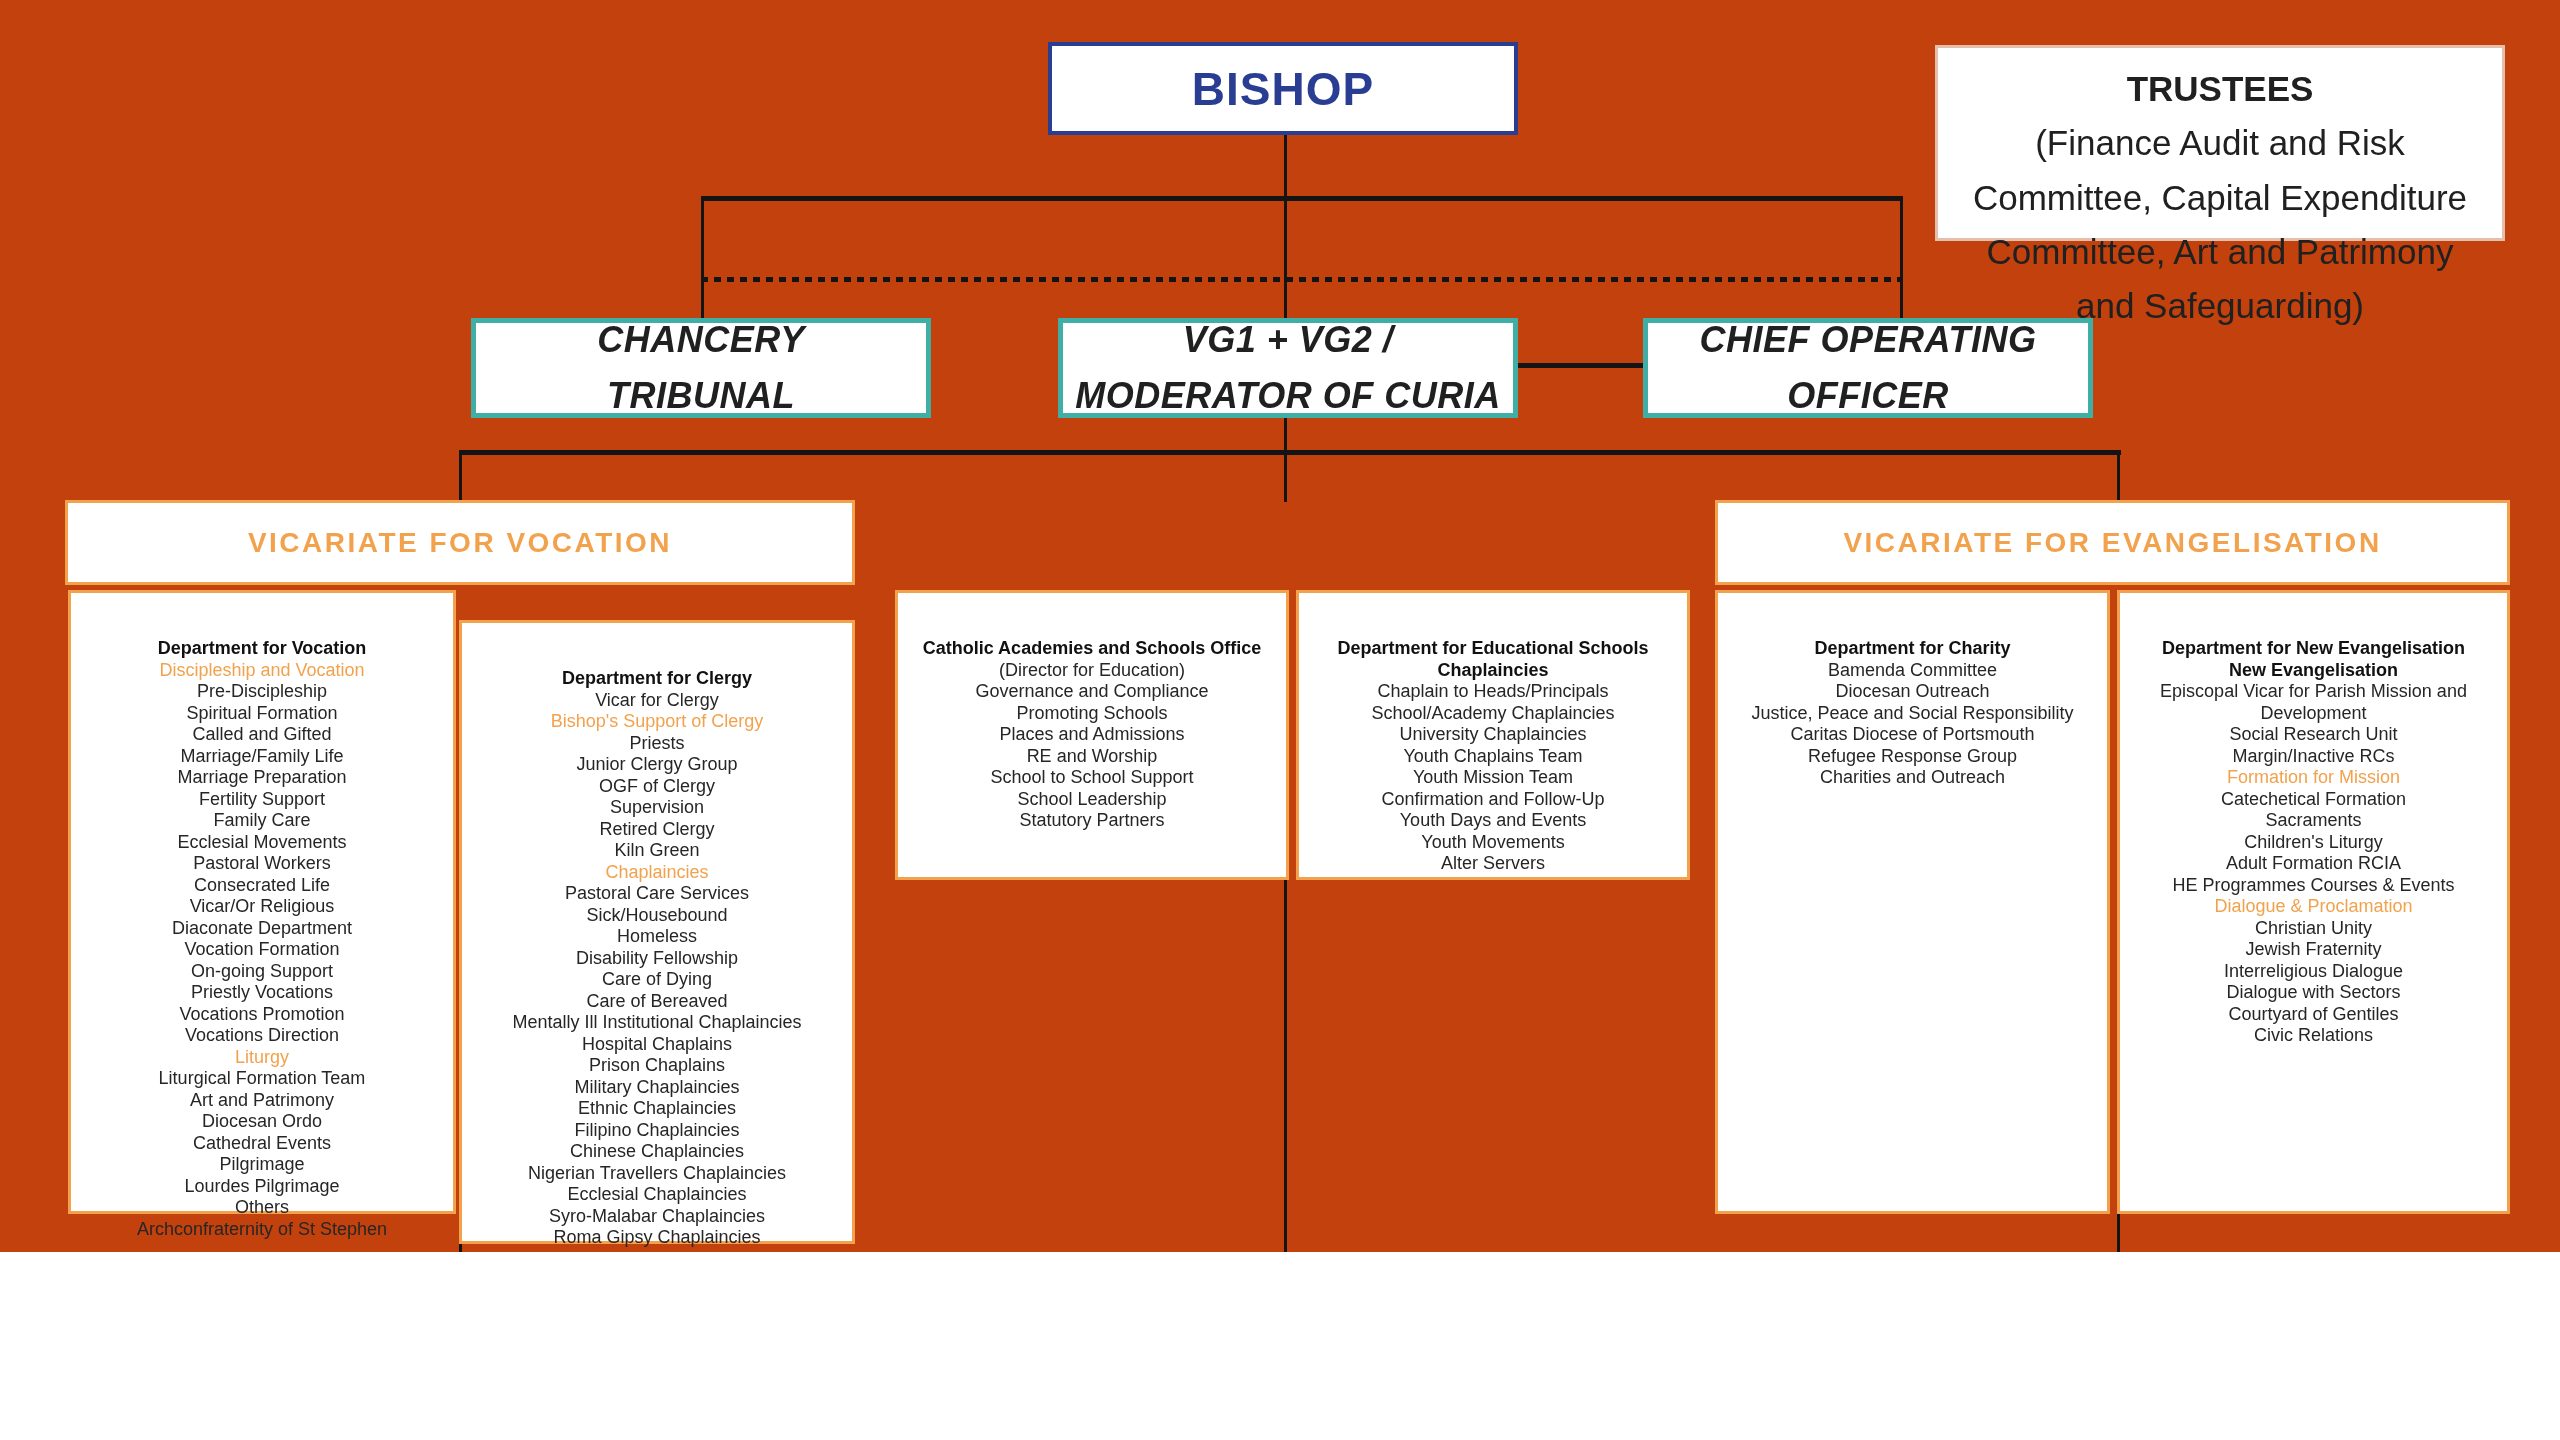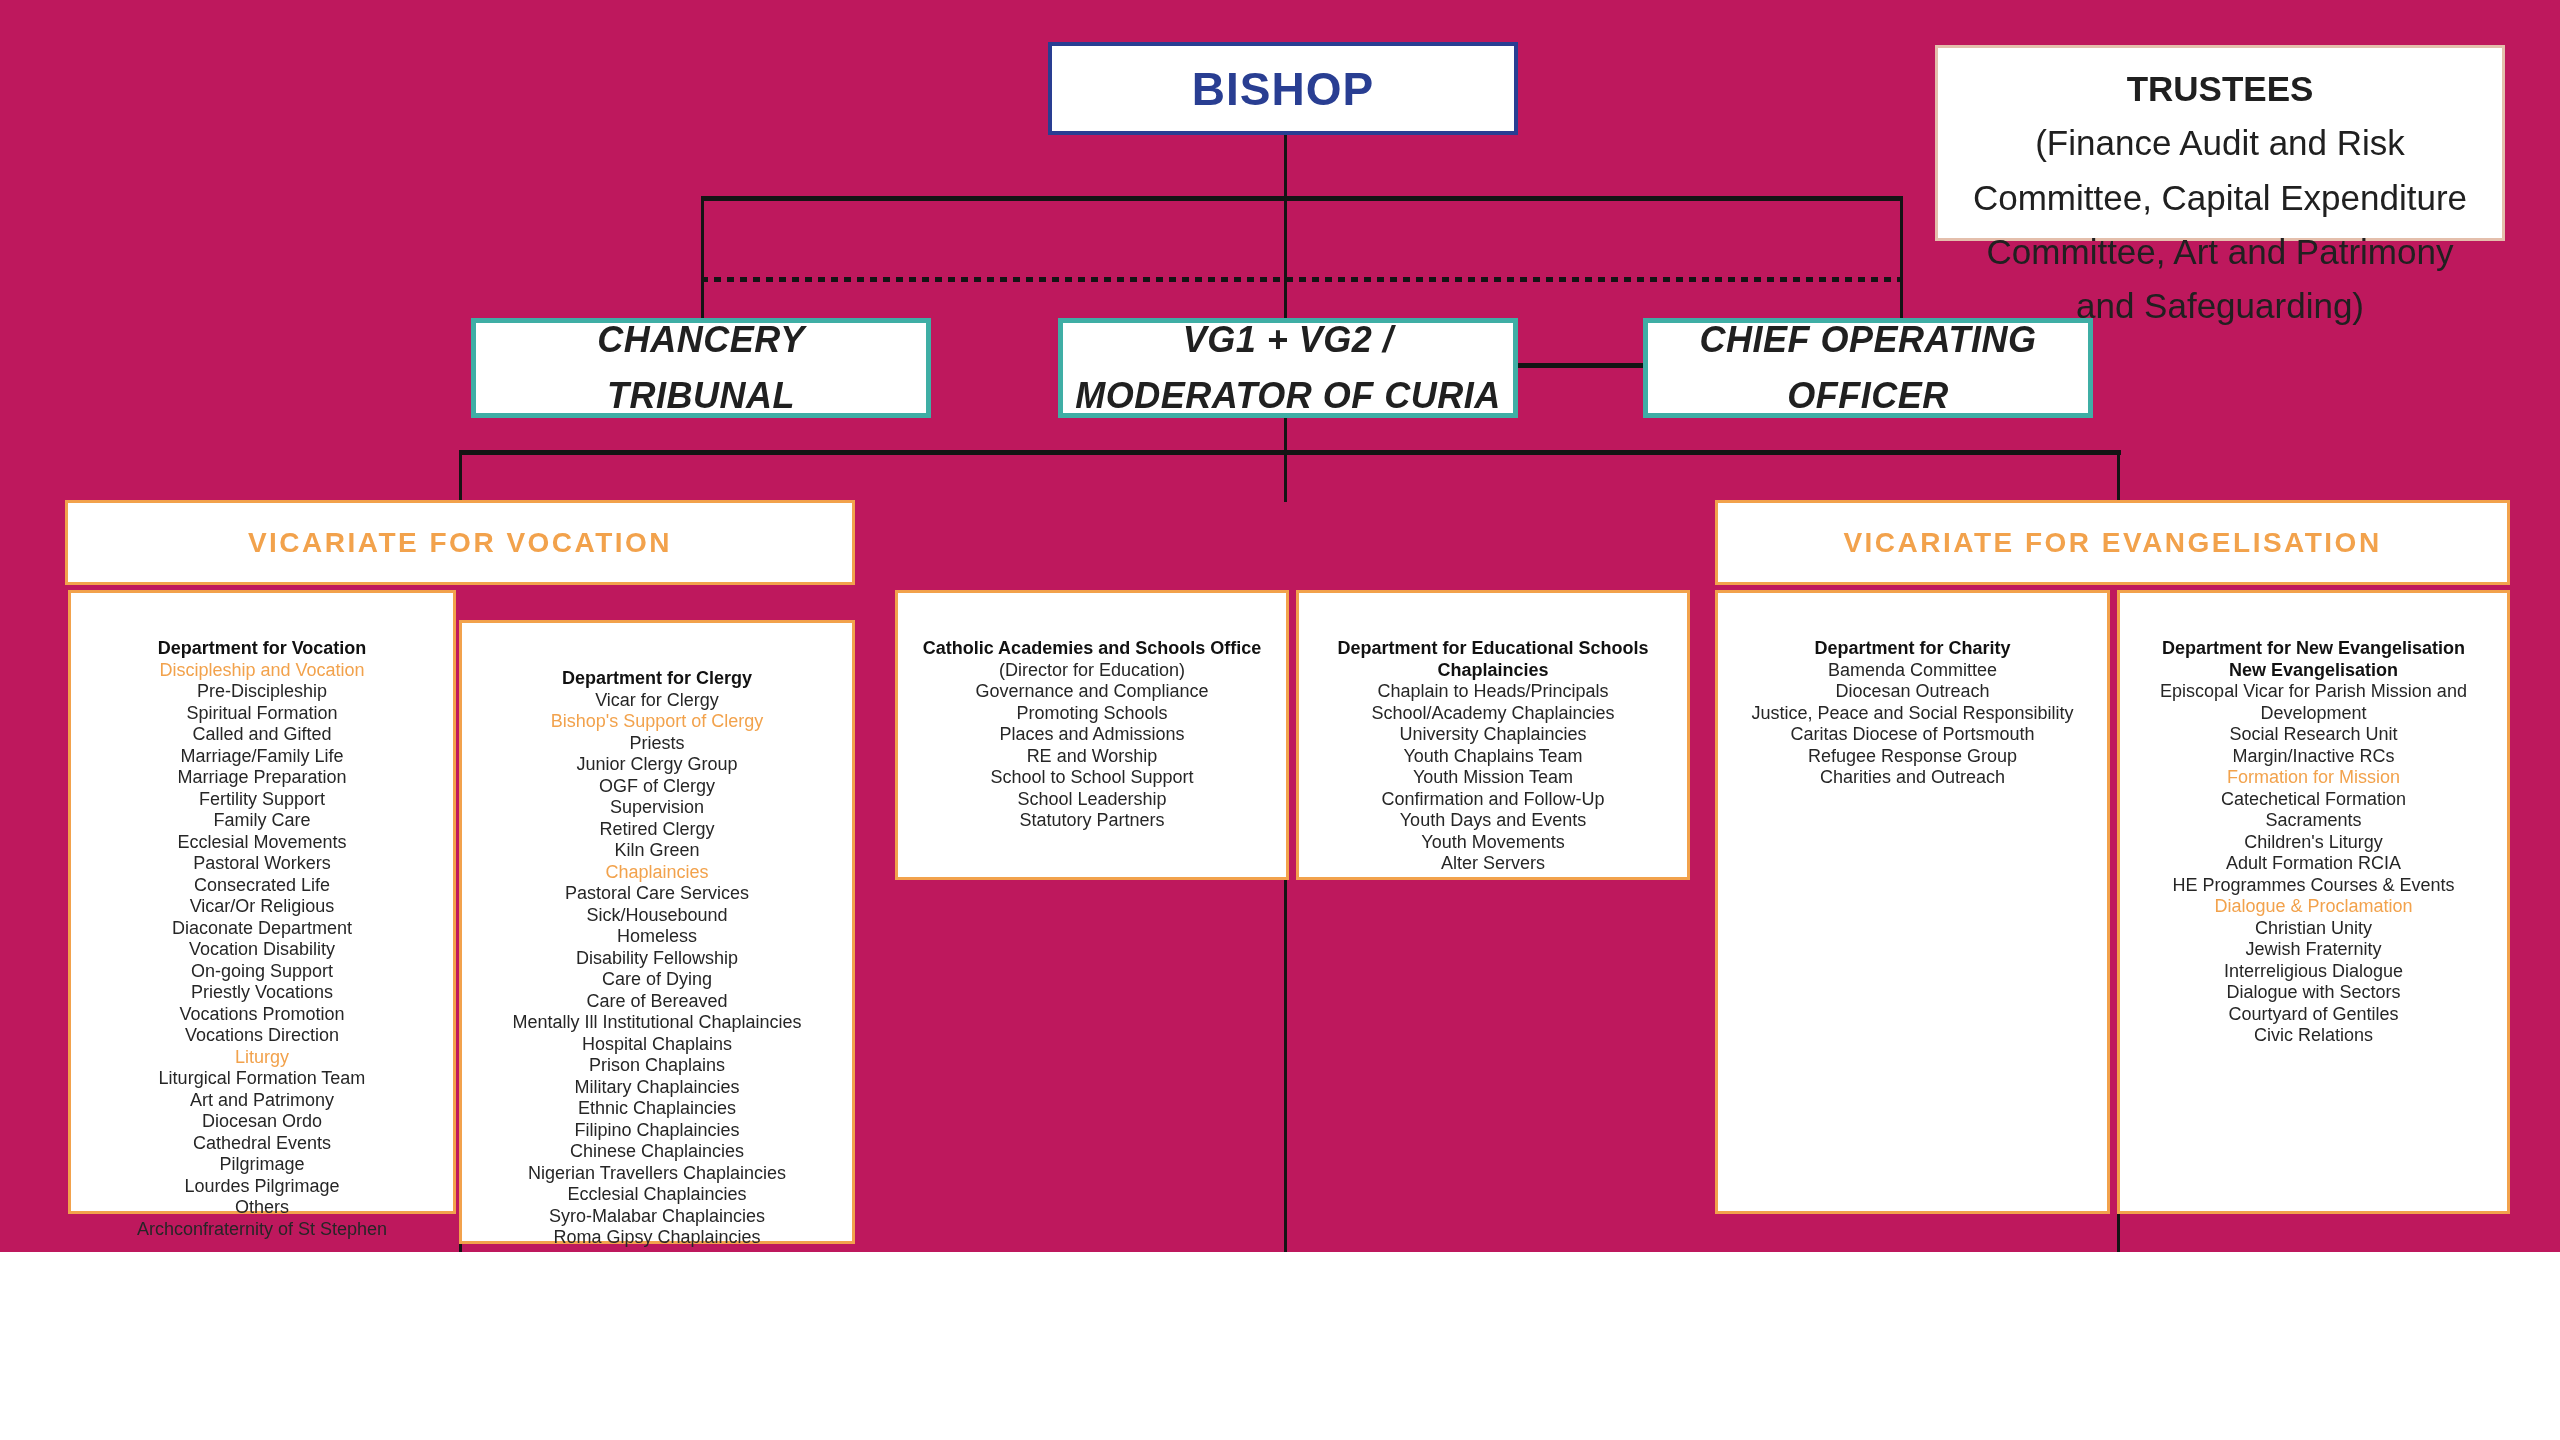--- a/index.html
+++ b/index.html
@@ -1,17 +1,17 @@
 <!DOCTYPE html>
 <html><head>
 <meta charset="utf-8">
 <style>
   html,body{margin:0;padding:0;background:#fff;}
   body{font-family:"Liberation Sans", sans-serif;color:#202020;}
-  #canvas{position:relative;width:2560px;height:1252px;background:#be185d;overflow:hidden;}
+  #canvas{position:relative;width:2560px;height:1252px;background:#c2410c;overflow:hidden;}
   .box{position:absolute;background:#fff;box-sizing:border-box;}
   .center{display:flex;flex-direction:column;align-items:center;justify-content:center;text-align:center;}
   .line{position:absolute;background:#141414;}
   .dotted{position:absolute;height:5px;background:repeating-linear-gradient(to right,#141414 0 7px,transparent 7px 13px);}
   
   .bishop{border:4px solid #293E92;color:#293E92;font-size:46px;font-weight:bold;letter-spacing:1px;}
   
   .trustees{border:3px solid #E4BFAC;font-size:35px;line-height:1.55;padding:14px 24px;}
   .trustees .t-title{font-weight:bold;}
   
@@ -88,21 +88,21 @@
         <div class="dept-item">Called and Gifted</div>
         <div class="dept-item">Marriage/Family Life</div>
         <div class="dept-item">Marriage Preparation</div>
         <div class="dept-item">Fertility Support</div>
         <div class="dept-item">Family Care</div>
         <div class="dept-item">Ecclesial Movements</div>
         <div class="dept-item">Pastoral Workers</div>
         <div class="dept-item">Consecrated Life</div>
         <div class="dept-item">Vicar/Or Religious</div>
         <div class="dept-item">Diaconate Department</div>
-        <div class="dept-item">Vocation Disability</div>
+        <div class="dept-item">Vocation Formation</div>
         <div class="dept-item">On-going Support</div>
         <div class="dept-item">Priestly Vocations</div>
         <div class="dept-item">Vocations Promotion</div>
         <div class="dept-item">Vocations Direction</div>
         <div class="dept-item hl">Liturgy</div>
         <div class="dept-item">Liturgical Formation Team</div>
         <div class="dept-item">Art and Patrimony</div>
         <div class="dept-item">Diocesan Ordo</div>
         <div class="dept-item">Cathedral Events</div>
         <div class="dept-item">Pilgrimage</div>

